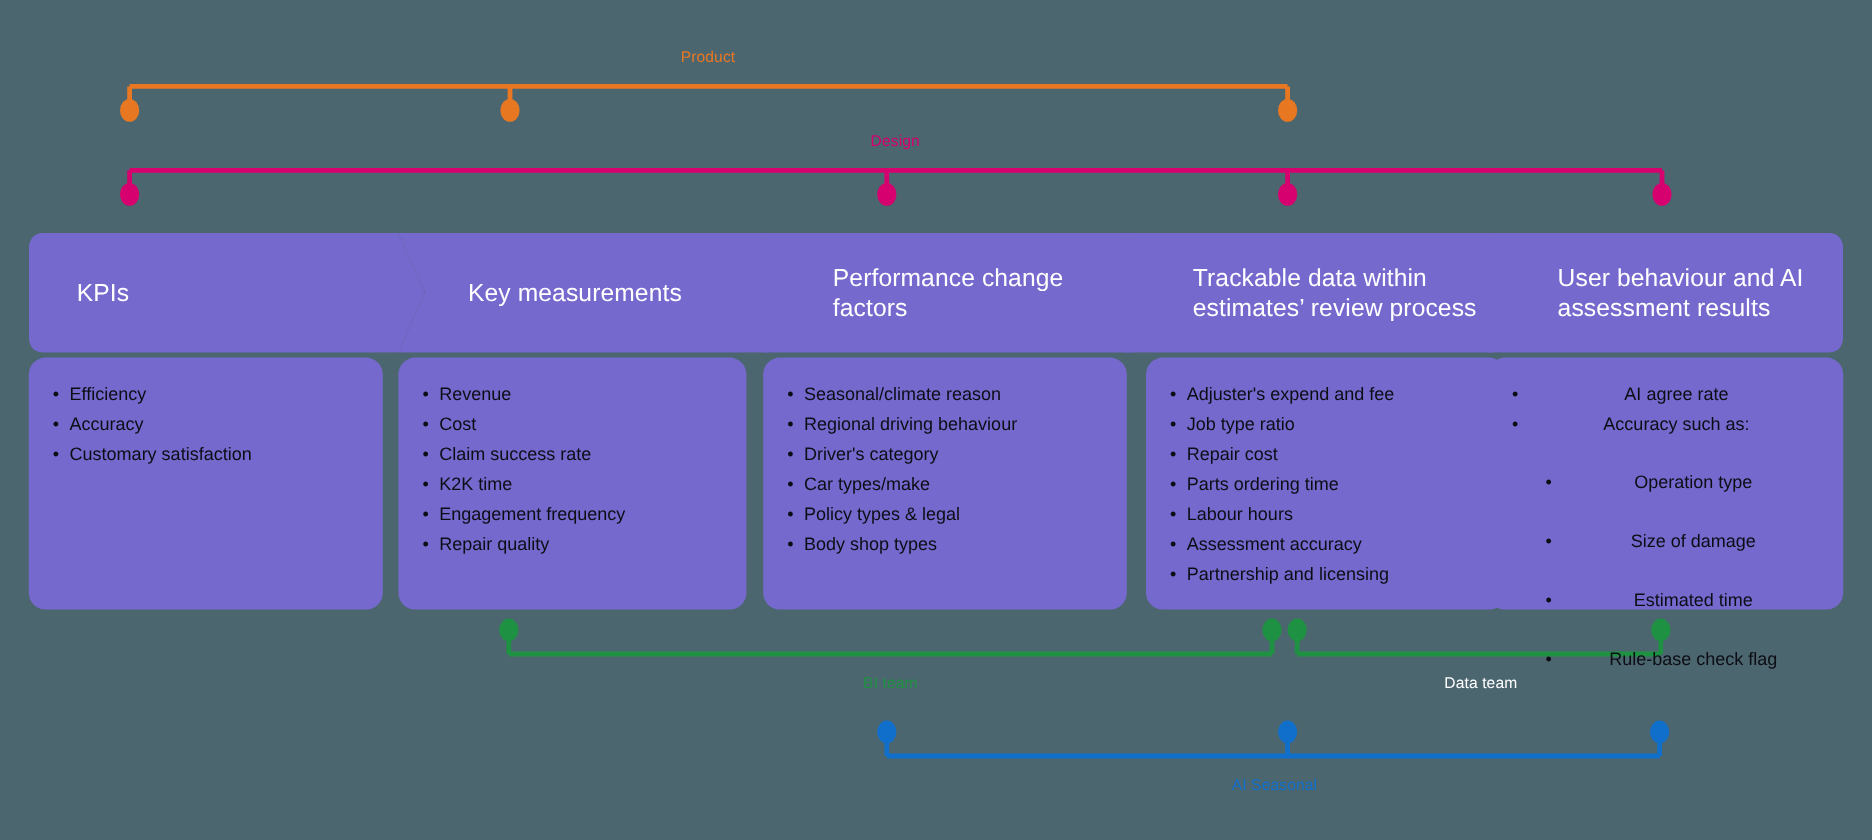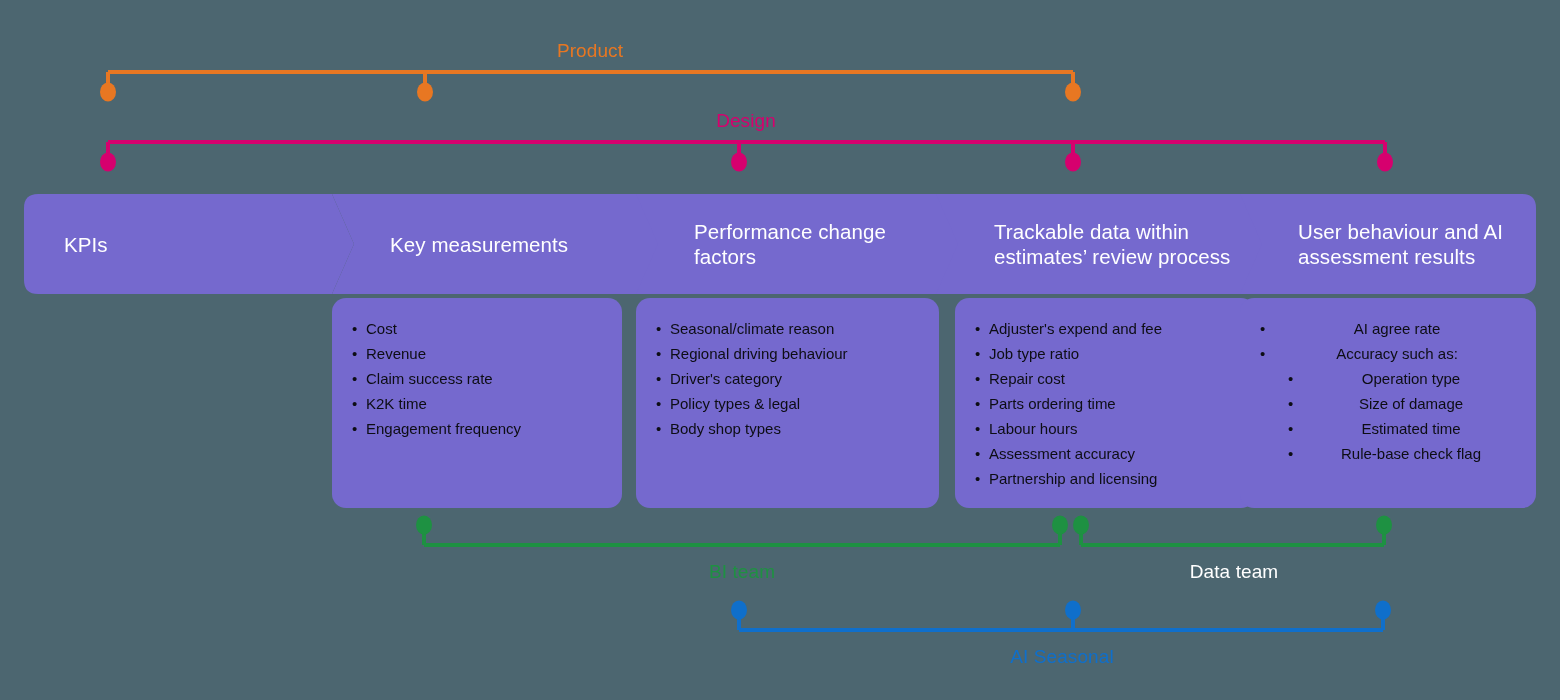--- a/index.html
+++ b/index.html
@@ -21,21 +21,21 @@
   .bracket-svg {
     position: absolute;
     left: 0;
     top: 0;
     width: 1560px;
     height: 700px;
     pointer-events: none;
   }
   .bracket-label {
     position: absolute;
-    font-size: 19px;
+    font-size: 13px;
     font-weight: 400;
     white-space: nowrap;
     transform: translateX(-50%);
     letter-spacing: .1px;
   }
   
   .header-row {
     position: absolute;
     left: 24px;
     top: 194px;
@@ -91,20 +91,21 @@
   .card li::before {
     content: "\2022";
     position: absolute;
     left: 4px;
     top: 0;
     font-size: 15px;
     line-height: 25px;
   }
   .card li.sub {
     padding-left: 46px;
+    margin-top: 24px;
   }
   .card li.sub::before {
     left: 32px;
   }
 </style>
 </head>
 <body>
 
 <div id="canvas">
 
@@ -174,34 +175,43 @@
       </div>
       <div class="chev" style="left: 912px; width: 330px; padding-left: 58px; padding-right: 34px; clip-path: path(&quot;M 0 0 L 308 0 L 330 50 L 308 100 L 0 100 L 22 50 Z&quot;);">
         <div class="chev-text">Trackable data within estimates’ review process</div>
       </div>
       <div class="chev" style="left: 1216px; width: 296px; padding-left: 58px; padding-right: 26px; clip-path: path(&quot;M 0 0 L 282 0 Q 296 0 296 14 L 296 86 Q 296 100 282 100 L 0 100 L 22 50 Z&quot;);">
         <div class="chev-text">User behaviour and AI assessment results</div>
       </div>
     </div>
 
   <div class="cards-row" id="cards-row">
+      <div class="card" style="left: 0px; width: 295px;">
+        <ul>
+          <li>Efficiency</li>
+          <li>Accuracy</li>
+          <li>Customary satisfaction</li>
+        </ul>
+      </div>
       <div class="card" style="left: 308px; width: 290px;">
         <ul>
+          <li>Revenue</li>
           <li>Cost</li>
-          <li>Revenue</li>
           <li>Claim success rate</li>
           <li>K2K time</li>
           <li>Engagement frequency</li>
+          <li>Repair quality</li>
         </ul>
       </div>
       <div class="card" style="left: 612px; width: 303px;">
         <ul>
           <li>Seasonal/climate reason</li>
           <li>Regional driving behaviour</li>
           <li>Driver's category</li>
+          <li>Car types/make</li>
           <li>Policy types &amp; legal</li>
           <li>Body shop types</li>
         </ul>
       </div>
       <div class="card" style="left: 931px; width: 300px;">
         <ul>
           <li>Adjuster's expend and fee</li>
           <li>Job type ratio</li>
           <li>Repair cost</li>
           <li>Parts ordering time</li>

